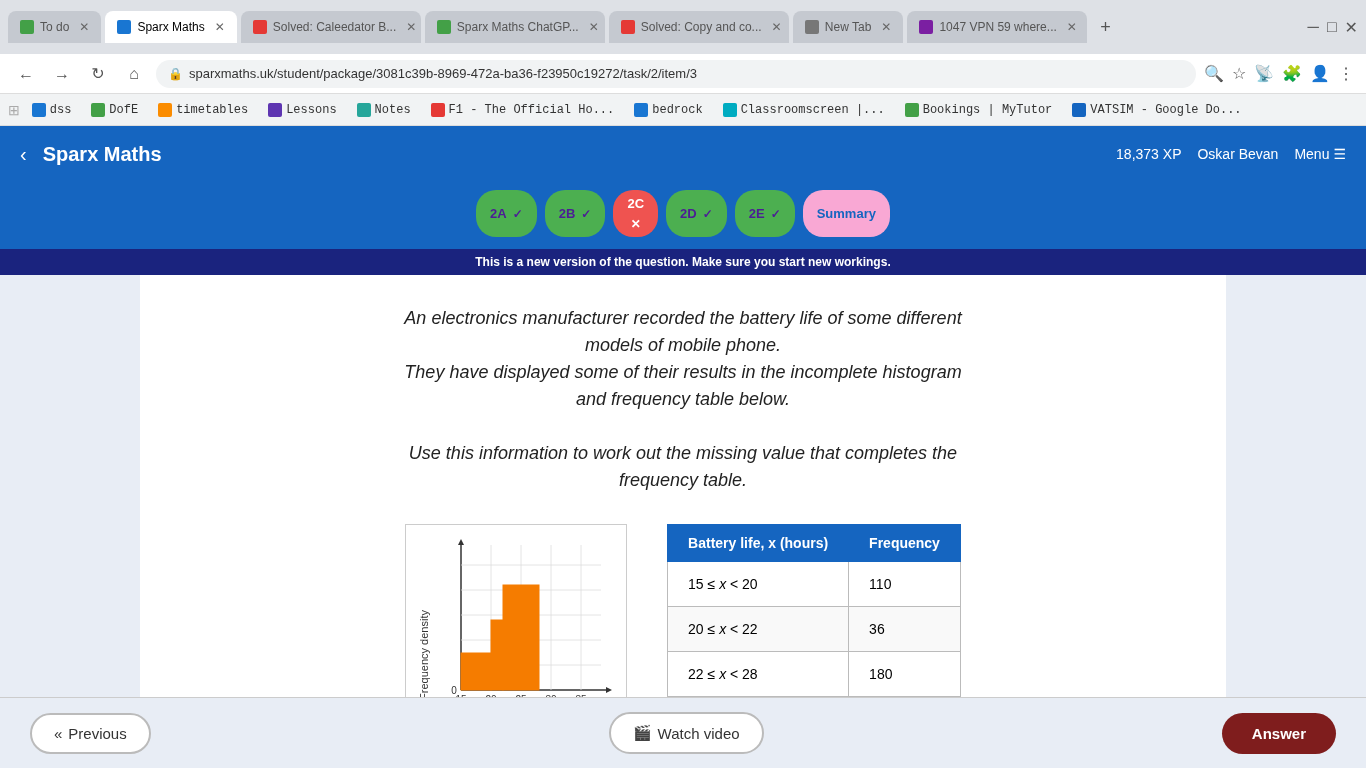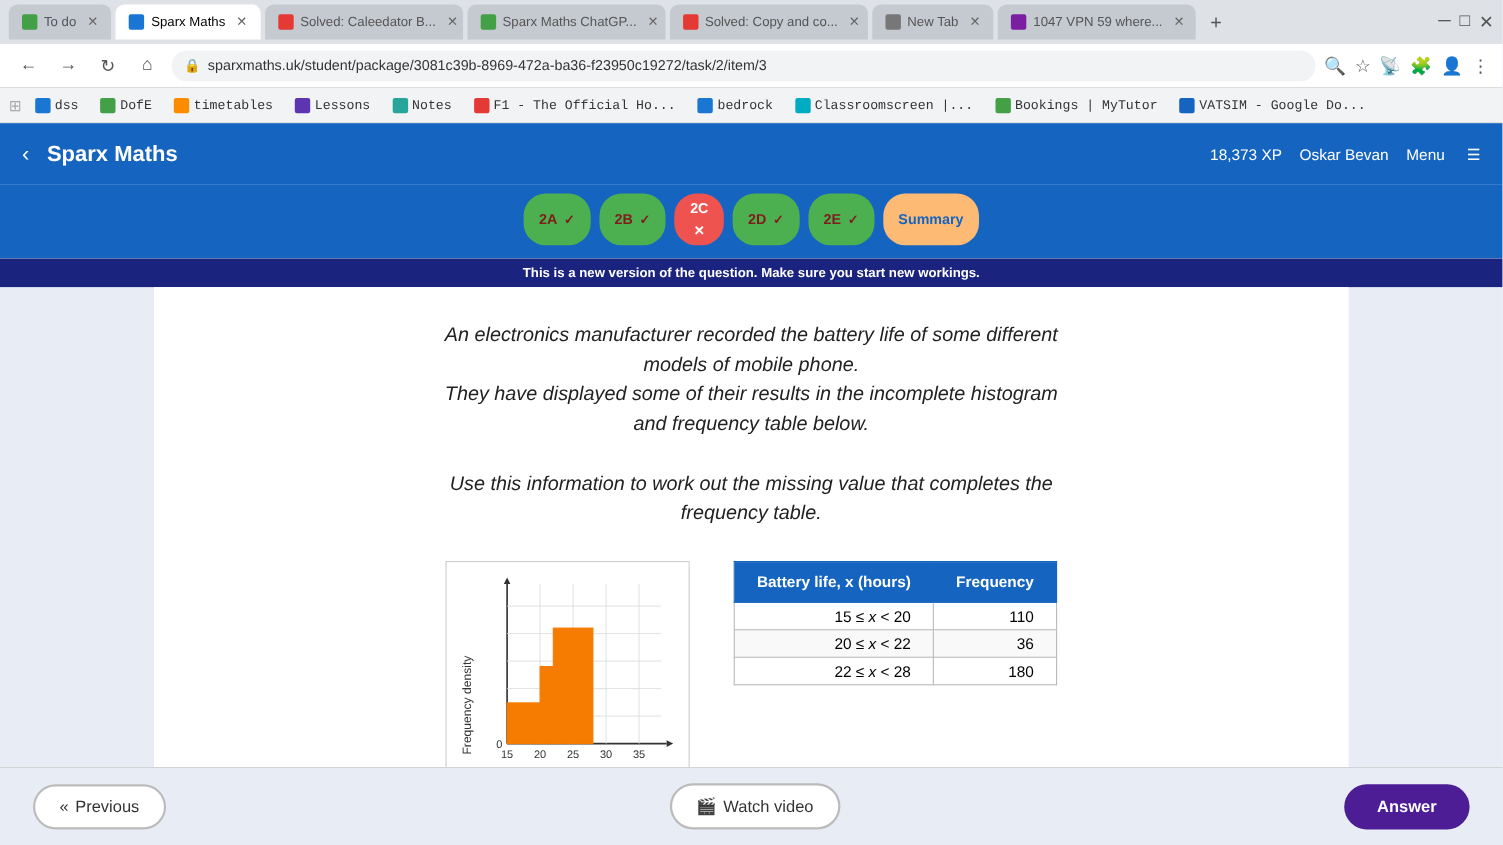--- a/index.html
+++ b/index.html
@@ -1,19 +1,19 @@
 <!DOCTYPE html>
 <html><head>
   <meta charset="utf-8">
   <style>
     * { margin: 0; padding: 0; box-sizing: border-box; }
     body { font-family: Arial, sans-serif; background: #f0f4f8; width: 1366px; min-height: 768px; overflow-x: hidden; }
 
     
-    .browser-top { background: #dee1e6; height: 40px; display: flex; align-items: center; padding: 4px 8px; gap: 4px; }
+    .browser-top { background: #dee1e6; height: 54px; display: flex; align-items: center; padding: 4px 8px; gap: 4px; }
     .tab { display: flex; align-items: center; height: 32px; padding: 0 12px; border-radius: 8px 8px 0 0; font-size: 12px; gap: 6px; max-width: 180px; white-space: nowrap; overflow: hidden; }
     .tab.active { background: #fff; }
     .tab.inactive { background: #c5c9d0; color: #555; }
     .tab-favicon { width: 14px; height: 14px; border-radius: 2px; flex-shrink: 0; }
     .tab-close { margin-left: 4px; color: #666; font-size: 12px; cursor: pointer; flex-shrink: 0; }
     .tab-new { width: 28px; height: 28px; display: flex; align-items: center; justify-content: center; font-size: 18px; color: #555; cursor: pointer; }
     .win-controls { margin-left: auto; display: flex; gap: 8px; align-items: center; font-size: 16px; color: #555; }
 
     
     .address-bar { background: #fff; height: 40px; display: flex; align-items: center; padding: 0 12px; gap: 8px; border-bottom: 1px solid #ddd; }
@@ -24,54 +24,54 @@
     
     .bookmarks-bar { background: #f1f3f4; height: 32px; display: flex; align-items: center; padding: 0 8px; gap: 4px; border-bottom: 1px solid #ddd; font-size: 12px; color: #333; overflow: hidden; }
     .bookmark-item { display: flex; align-items: center; gap: 4px; padding: 2px 8px; border-radius: 4px; cursor: pointer; white-space: nowrap; font-family: Liberation Mono, monospace; }
     .bm-icon { width: 14px; height: 14px; border-radius: 2px; flex-shrink: 0; }
 
     
     .app-header { background: #1565c0; height: 56px; display: flex; align-items: center; padding: 0 20px; }
     .back-btn { color: white; font-size: 20px; cursor: pointer; margin-right: 16px; }
     .app-title { color: white; font-size: 20px; font-weight: bold; flex: 1; }
     .header-right { display: flex; align-items: center; gap: 16px; color: white; font-size: 14px; }
-    .menu-btn { display: flex; align-items: center; gap: 20px; cursor: pointer; font-size: 14px; }
+    .menu-btn { display: flex; align-items: center; gap: 4px; cursor: pointer; font-size: 14px; }
 
     
     .task-tabs { background: #1565c0; display: flex; justify-content: center; padding: 8px 0 12px; gap: 8px; }
     .task-tab { display: flex; align-items: center; gap: 6px; padding: 6px 14px; border-radius: 20px; font-size: 13px; font-weight: bold; cursor: pointer; }
-    .task-tab.completed { background: #4caf50; color: #7f1d1d; }
+    .task-tab.completed { background: #4caf50; color: #4c1d95; }
     .task-tab.current { background: #ef5350; color: white; flex-direction: column; }
-    .task-tab.summary { background: #fdba74; color: #1565c0; border: none; }
+    .task-tab.summary { background: #f9a8d4; color: #1565c0; border: none; }
     .check-icon { font-size: 12px; }
 
     
     .main-content { background: #e8edf5; min-height: 500px; padding: 0 0 80px; }
     .new-version-banner { background: #1a237e; color: white; text-align: center; padding: 6px; font-size: 12px; margin-bottom: 0; }
     .new-version-banner span { font-weight: bold; }
     .question-area { background: white; margin: 0 140px; padding: 30px 40px; min-height: 400px; }
     .question-text { text-align: center; font-size: 18px; color: #222; line-height: 1.5; margin-bottom: 30px; font-style: italic; }
     .diagram-table-area { display: flex; gap: 40px; justify-content: center; align-items: flex-start; margin-top: 20px; }
 
     
     .histogram-container { border: 1px solid #ccc; padding: 10px; background: white; position: relative; }
     .histogram-svg { display: block; }
 
     
     .freq-table { border-collapse: collapse; font-size: 14px; }
     .freq-table th { background: #1565c0; color: white; padding: 10px 20px; text-align: center; border: 1px solid #1565c0; }
-    .freq-table td { padding: 4px 20px; text-align: right; border: 1px solid #bbb; background: white; }
+    .freq-table td { padding: 14px 20px; text-align: left; border: 1px solid #bbb; background: white; }
     .freq-table tr:nth-child(even) td { background: #f9f9f9; }
     .answer-cell { border: 2px solid #ef5350 !important; background: white !important; width: 60px; height: 30px; }
 
     
     .bottom-bar { position: fixed; bottom: 0; left: 0; right: 0; background: #e8edf5; padding: 14px 30px; display: flex; align-items: center; justify-content: space-between; border-top: 1px solid #ccc; }
     .prev-btn { background: white; border: 2px solid #bbb; border-radius: 25px; padding: 10px 22px; font-size: 15px; color: #333; cursor: pointer; display: flex; align-items: center; gap: 6px; }
     .watch-btn { background: white; border: 2px solid #bbb; border-radius: 25px; padding: 10px 22px; font-size: 15px; color: #333; cursor: pointer; display: flex; align-items: center; gap: 6px; }
-    .answer-btn { background: #4c1d95; border: none; border-radius: 25px; padding: 12px 30px; font-size: 15px; color: white; cursor: pointer; font-weight: bold; }
+    .answer-btn { background: #7f1d1d; border: none; border-radius: 25px; padding: 12px 30px; font-size: 15px; color: white; cursor: pointer; font-weight: bold; }
 
     
     .fav-blue { background: #1976d2; }
     .fav-red { background: #e53935; }
     .fav-green { background: #43a047; }
     .fav-gray { background: #777; }
 
     .math-italic { font-style: italic; }
   </style>
 </head>

